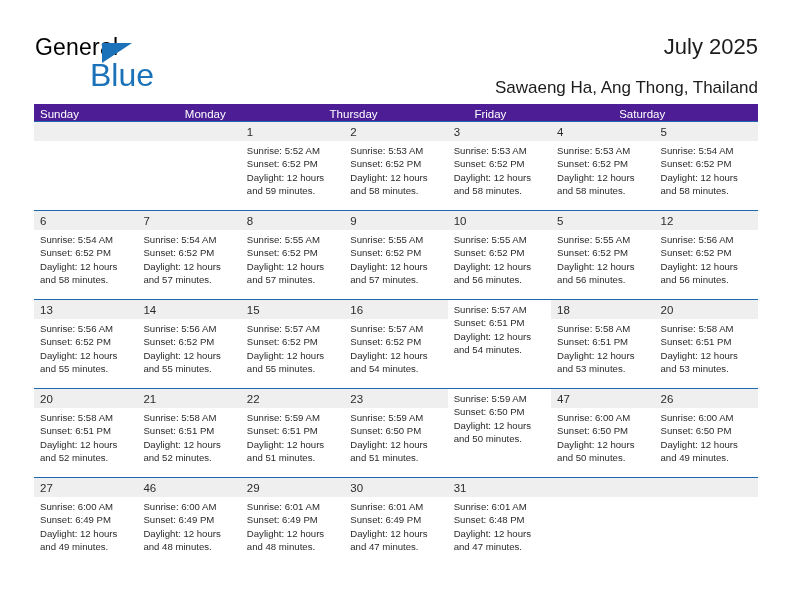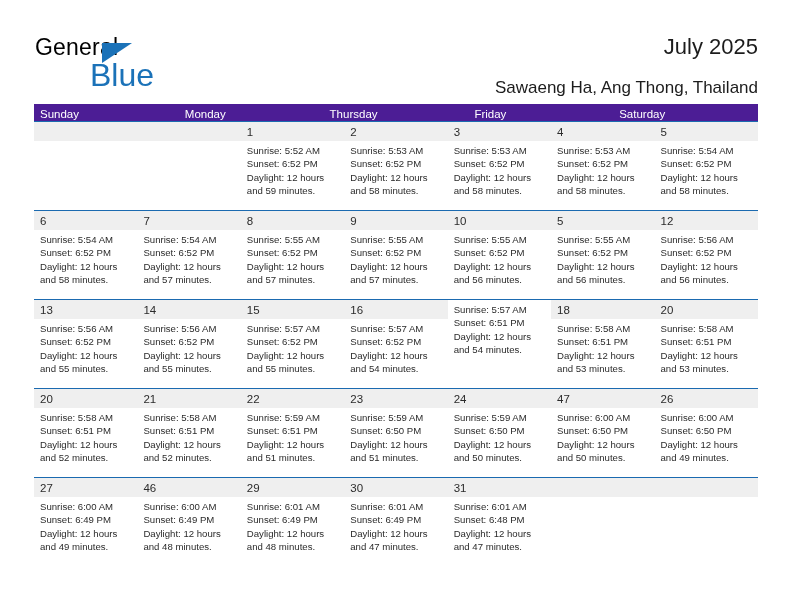--- a/index.html
+++ b/index.html
@@ -387,21 +387,20 @@
       <div class="day">
         <div class="day-num-band"><span class="day-num">23</span></div>
         <div class="day-info">
           <div>Sunrise: 5:59 AM</div>
           <div>Sunset: 6:50 PM</div>
           <div>Daylight: 12 hours</div>
           <div>and 51 minutes.</div>
         </div>
       </div>
       <div class="day">
-        <div class="day-num-band"><span class="day-num">24</span></div>
         <div class="day-info">
           <div>Sunrise: 5:59 AM</div>
           <div>Sunset: 6:50 PM</div>
           <div>Daylight: 12 hours</div>
           <div>and 50 minutes.</div>
         </div>
       </div>
       <div class="day">
         <div class="day-num-band"><span class="day-num">47</span></div>
         <div class="day-info">

